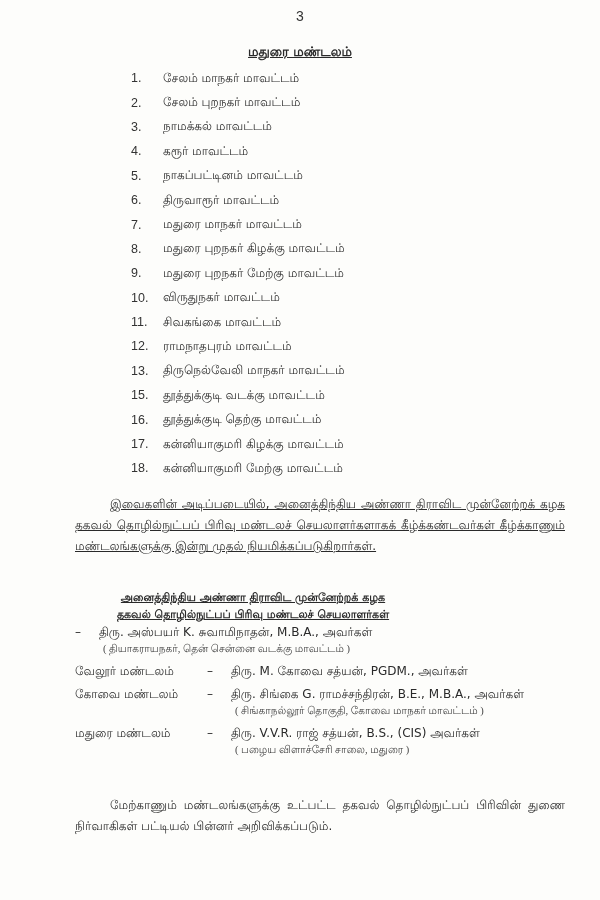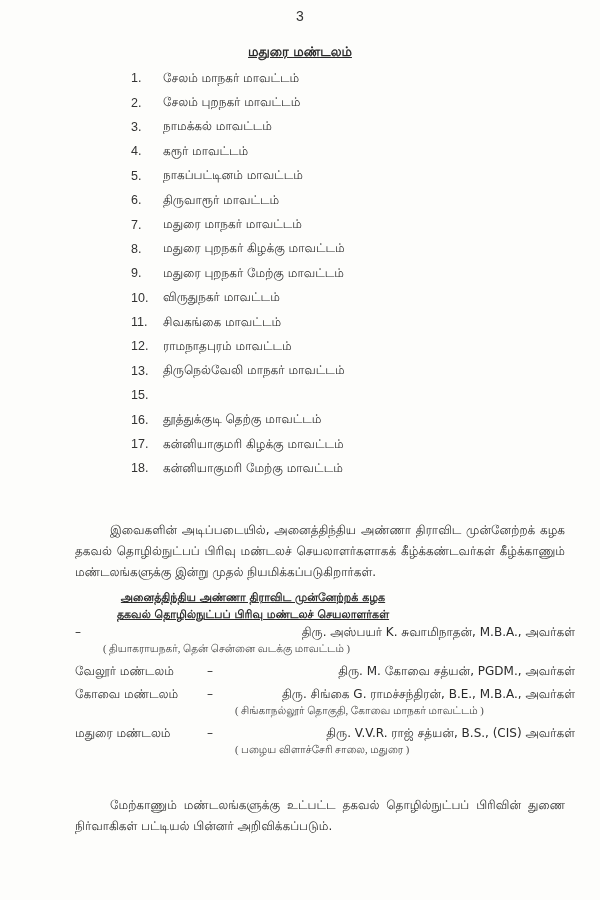--- a/index.html
+++ b/index.html
@@ -28,32 +28,32 @@
     }
     .district-num {
       width: 32px; font-family: "Liberation Sans", sans-serif; font-size: 12.5px; color: #333;
     }
     .district-name { white-space: nowrap; text-align: right; }
     .para {
       position: absolute; left: 75px; width: 490px;
       font-size: 12px; line-height: 21px; text-align: justify;
     }
     .para .indent { display: inline-block; width: 35px; }
-    .para1 { top: 520px; left: 75px; width: 490px; }
+    .para1 { top: 494px; left: 75px; width: 490px; text-decoration: underline; }
     .sub-title {
       position: absolute; top: 589px; left: 0; width: 506px;
       text-align: center; font-size: 11px; font-weight: bold; line-height: 17px;
       text-decoration: underline;
     }
     .officers { position: absolute; top: 625px; left: 75px; width: 500px; }
     .officer-row { display: flex; font-size: 12px; margin-bottom: 8px; }
     .officer-zone { width: 132px; white-space: nowrap; }
     .officer-dash { width: 24px; }
     .officer-body { flex: 1; }
-    .officer-name { white-space: nowrap; text-align: right; }
+    .officer-name { white-space: nowrap; }
     .officer-note { font-size: 10.5px; color: #444; margin-top: 3px; padding-left: 4px; white-space: nowrap; font-family: Liberation Serif, serif; }
     .para2 { top: 795px; }
   </style>
 </head>
 <body>
 
 <div class="page-number">3</div>
 <div class="section-title">மதுரை மண்டலம்</div>
 
 <ul class="district-list">
@@ -104,20 +104,21 @@
   <li class="district-item">
       <span class="district-num">12.</span>
       <span class="district-name">ராமநாதபுரம் மாவட்டம்</span>
     </li>
   <li class="district-item">
       <span class="district-num">13.</span>
       <span class="district-name">திருநெல்வேலி மாநகர் மாவட்டம்</span>
     </li>
   <li class="district-item">
       <span class="district-num">15.</span>
+      <span class="district-name">தூத்துக்குடி வடக்கு மாவட்டம்</span>
     </li>
   <li class="district-item">
       <span class="district-num">16.</span>
       <span class="district-name">தூத்துக்குடி தெற்கு மாவட்டம்</span>
     </li>
   <li class="district-item">
       <span class="district-num">17.</span>
       <span class="district-name">கன்னியாகுமரி கிழக்கு மாவட்டம்</span>
     </li>
   <li class="district-item">

